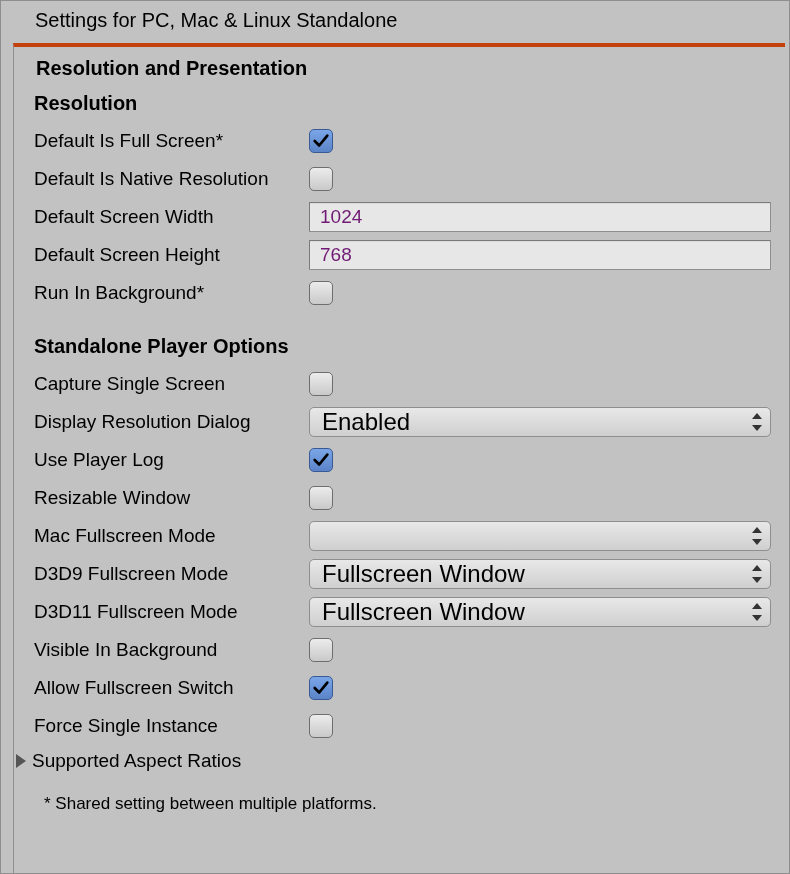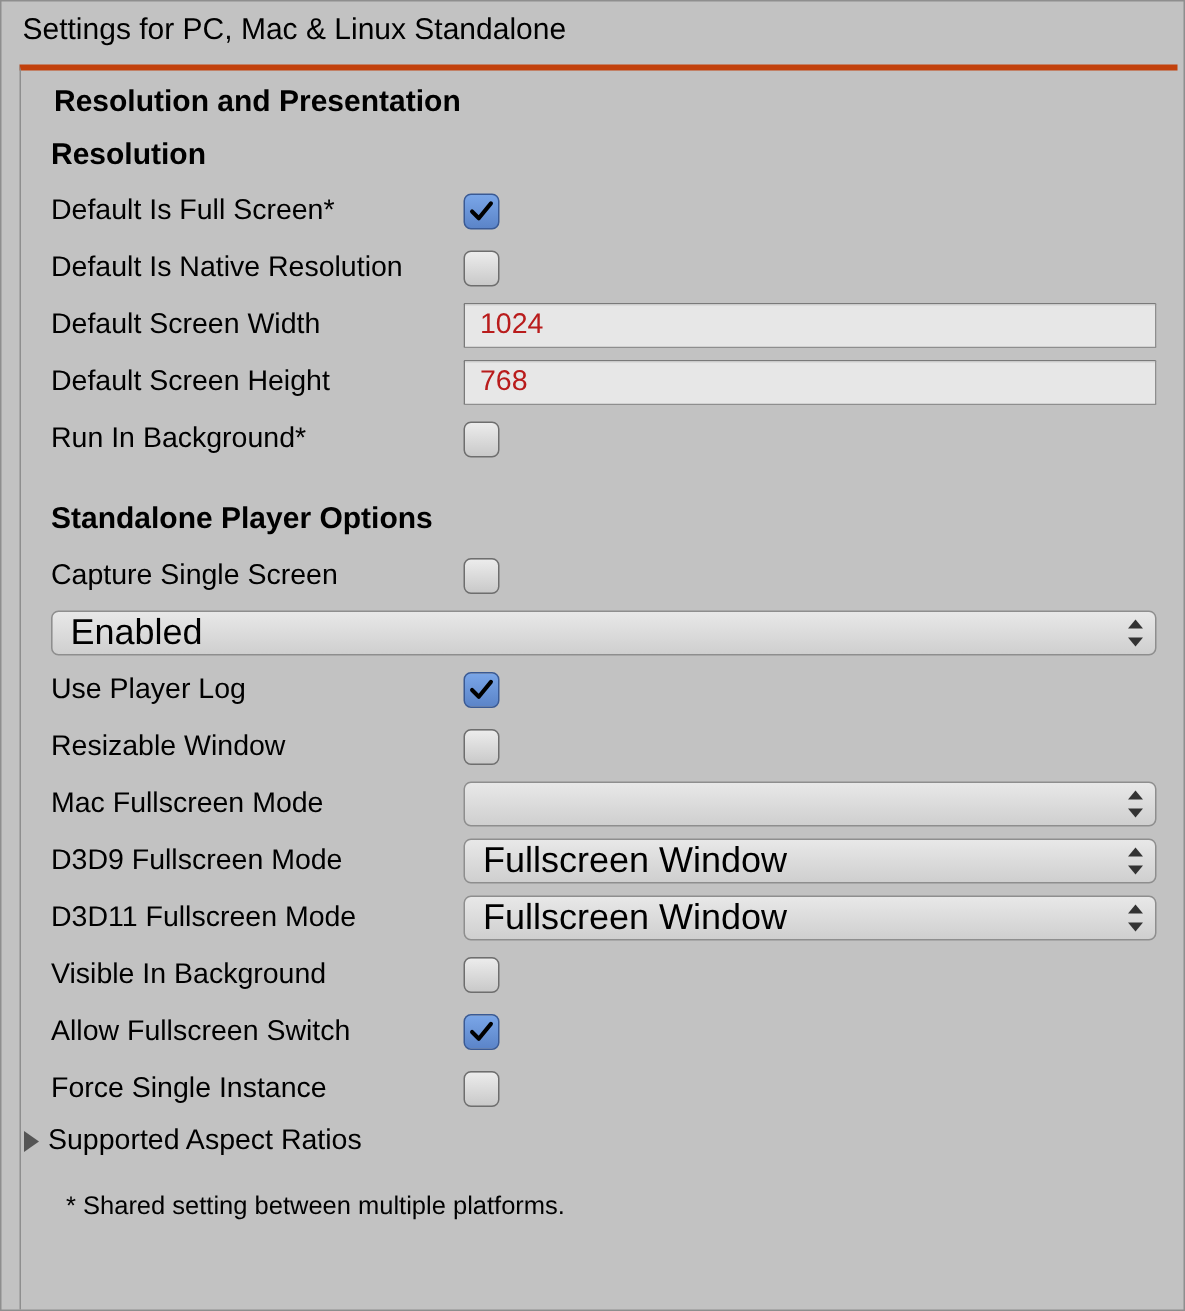--- a/index.html
+++ b/index.html
@@ -12,20 +12,21 @@
     font-size: 19px;
     color: #000;
     overflow: hidden;
   }
   .panel {
     width: 100%;
     height: 100%;
     border: 1px solid #8e8e8e;
     background: #c2c2c2;
     position: relative;
+    padding-left: 20px;
   }
   .panel-title {
     padding: 8px 14px 8px 14px;
     font-size: 20px;
   }
   .inner-box {
     position: absolute;
     left: 12px;
     right: 4px;
     top: 42px;
@@ -88,21 +89,21 @@
     flex: 1 1 auto;
     height: 30px;
     background: #e7e7e7;
     border: 1px solid #8e8e8e;
     border-top-color: #7a7a7a;
     border-left-color: #7a7a7a;
     padding: 2px 10px;
     font-size: 19px;
     font-family: inherit;
     line-height: 24px;
-    color: #b91c1c;
+    color: #701a75;
     border-radius: 1px;
     box-shadow: inset 0 1px 0 rgba(0,0,0,0.05);
   }
   .dropdown {
     flex: 1 1 auto;
     height: 30px;
     background: linear-gradient(#e8e8e8,#cfcfcf);
     border: 1px solid #8e8e8e;
     border-radius: 5px;
     display: flex;
@@ -221,20 +222,21 @@
     <div class="row">
       <div class="label-col">Capture Single Screen</div>
       <div class="field-col">
         <span class="checkbox">
           
         </span>
       </div>
     </div>
 
     <div class="row">
+      <div class="label-col">Display Resolution Dialog</div>
       <div class="field-col">
         <div class="dropdown">
           <span>Enabled</span>
           <span class="arrows"></span>
         </div>
       </div>
     </div>
 
     <div class="row">
       <div class="label-col">Use Player Log</div>

